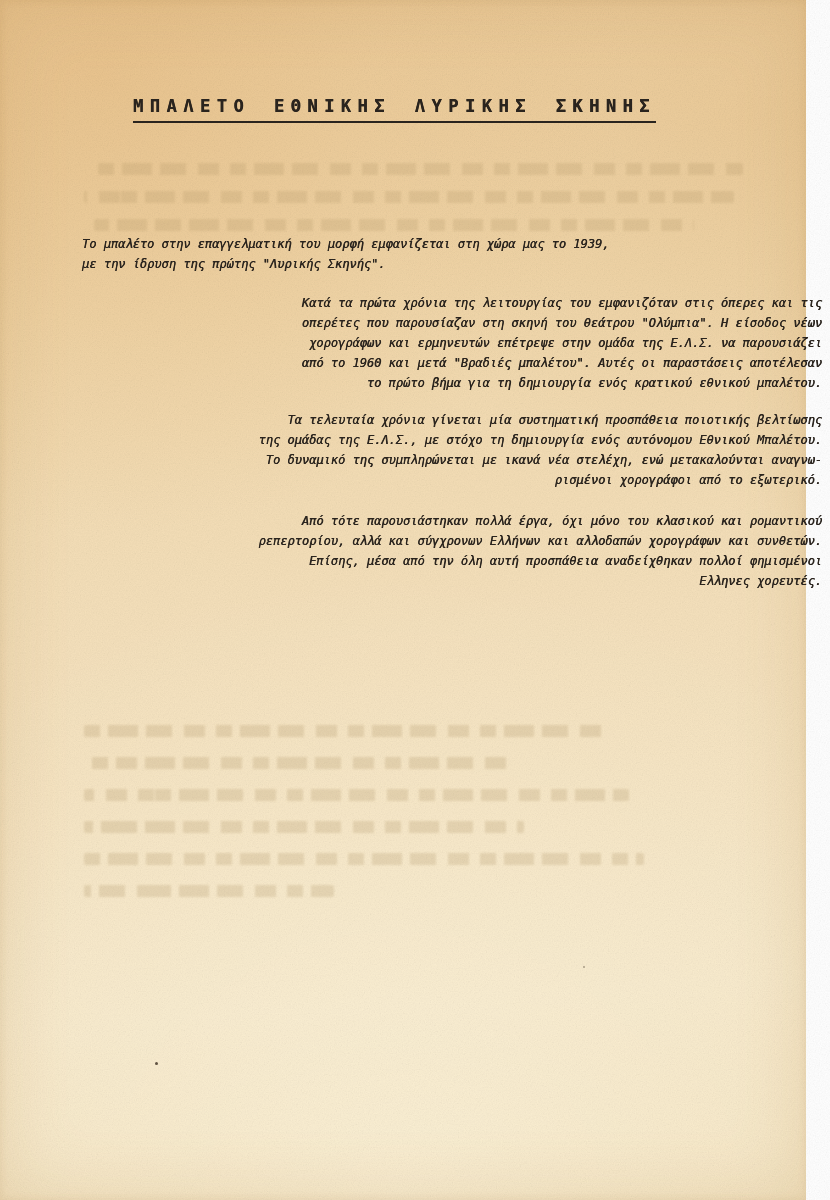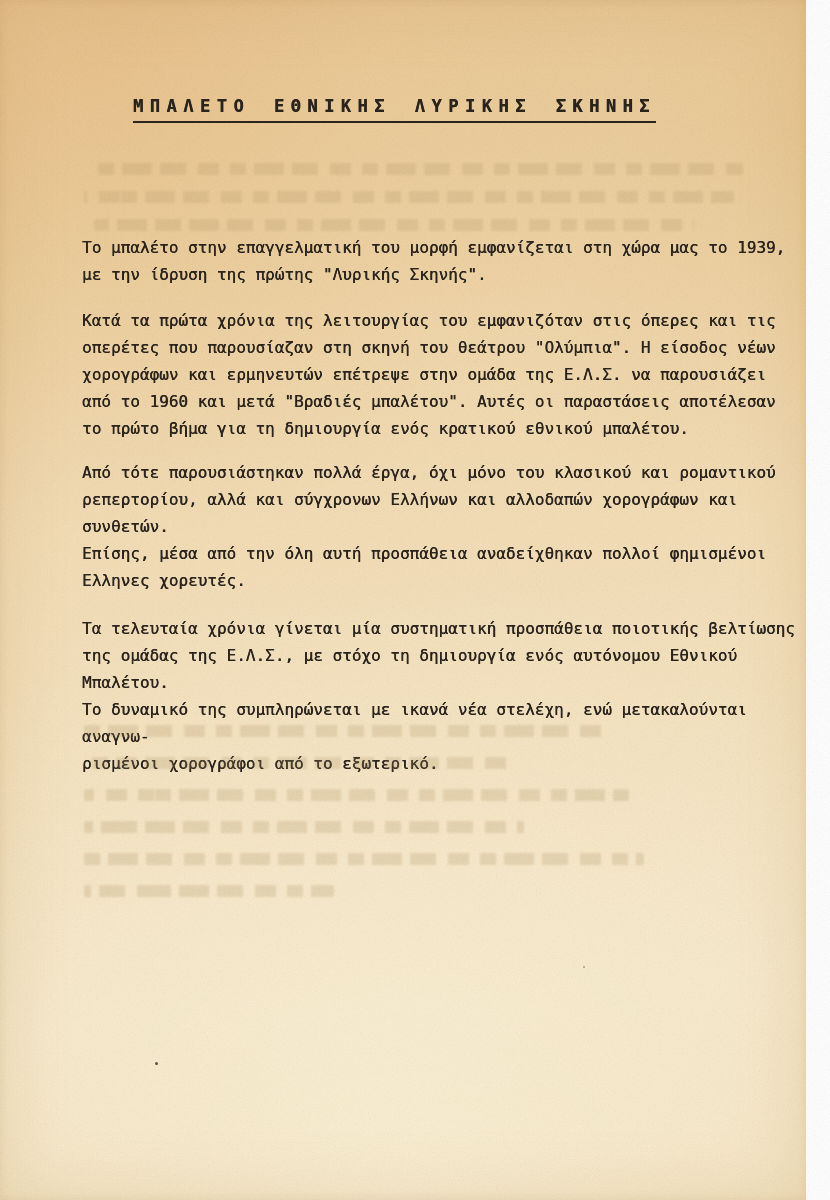--- a/index.html
+++ b/index.html
@@ -51,30 +51,31 @@
     border-bottom: 2px solid var(--ink, #2a241e);
     text-shadow: 0.3px 0 0 currentColor;
   }
 
   .body-text {
     position: absolute;
     left: 82px;
     top: 234px;
     width: 740px;
     color: var(--ink, #2a241e);
-    font-size: 16px;
-    line-height: 27px;
+    font-size: 12px;
+    line-height: 20px;
     text-shadow: 0.35px 0 0 currentColor;
+    font-style: italic;
   }
 
   .para {
     margin: 0;
     white-space: pre-wrap;
   }
-  .para + .para { margin-top: 9px; }
+  .para + .para { margin-top: 9px; text-align: right; }
   .para:nth-child(1) { margin-bottom: 19px; }
   .para:nth-child(2) { margin-bottom: 17px; }
   .para:nth-child(3) { margin-bottom: 21px; }
 
   
   .ghost-block {
     position: absolute;
     left: 84px;
     pointer-events: none;
   }
@@ -128,28 +129,28 @@
   <h1 class="title">ΜΠΑΛΕΤΟ ΕΘΝΙΚΗΣ ΛΥΡΙΚΗΣ ΣΚΗΝΗΣ</h1>
 
   <div class="body-text">
     <p class="para">Το μπαλέτο στην επαγγελματική του μορφή εμφανίζεται στη χώρα μας το 1939,
 με την ίδρυση της πρώτης "Λυρικής Σκηνής".</p>
     <p class="para">Κατά τα πρώτα χρόνια της λειτουργίας του εμφανιζόταν στις όπερες και τις
 οπερέτες που παρουσίαζαν στη σκηνή του θεάτρου "Ολύμπια". Η είσοδος νέων
 χορογράφων και ερμηνευτών επέτρεψε στην ομάδα της Ε.Λ.Σ. να παρουσιάζει
 από το 1960 και μετά "Βραδιές μπαλέτου". Αυτές οι παραστάσεις αποτέλεσαν
 το πρώτο βήμα για τη δημιουργία ενός κρατικού εθνικού μπαλέτου.</p>
+    <p class="para">Τα τελευταία χρόνια γίνεται μία συστηματική προσπάθεια ποιοτικής βελτίωσης
+της ομάδας της Ε.Λ.Σ., με στόχο τη δημιουργία ενός αυτόνομου Εθνικού Μπαλέτου.
+Το δυναμικό της συμπληρώνεται με ικανά νέα στελέχη, ενώ μετακαλούνται αναγνω-
+ρισμένοι χορογράφοι από το εξωτερικό.</p>
     <p class="para">Από τότε παρουσιάστηκαν πολλά έργα, όχι μόνο του κλασικού και ρομαντικού
 ρεπερτορίου, αλλά και σύγχρονων Ελλήνων και αλλοδαπών χορογράφων και συνθετών.
 Επίσης, μέσα από την όλη αυτή προσπάθεια αναδείχθηκαν πολλοί φημισμένοι
 Ελληνες χορευτές.</p>
-    <p class="para">Τα τελευταία χρόνια γίνεται μία συστηματική προσπάθεια ποιοτικής βελτίωσης
-της ομάδας της Ε.Λ.Σ., με στόχο τη δημιουργία ενός αυτόνομου Εθνικού Μπαλέτου.
-Το δυναμικό της συμπληρώνεται με ικανά νέα στελέχη, ενώ μετακαλούνται αναγνω-
-ρισμένοι χορογράφοι από το εξωτερικό.</p>
   </div>
 
   <div class="ghost-block ghost-b">
     <div class="ghost-line" style="width:520px;"></div>
     <div class="ghost-line" style="width:425px;"></div>
     <div class="ghost-line" style="width:545px;"></div>
     <div class="ghost-line" style="width:440px;"></div>
     <div class="ghost-line" style="width:560px;"></div>
     <div class="ghost-line" style="width:250px;"></div>
   </div>

